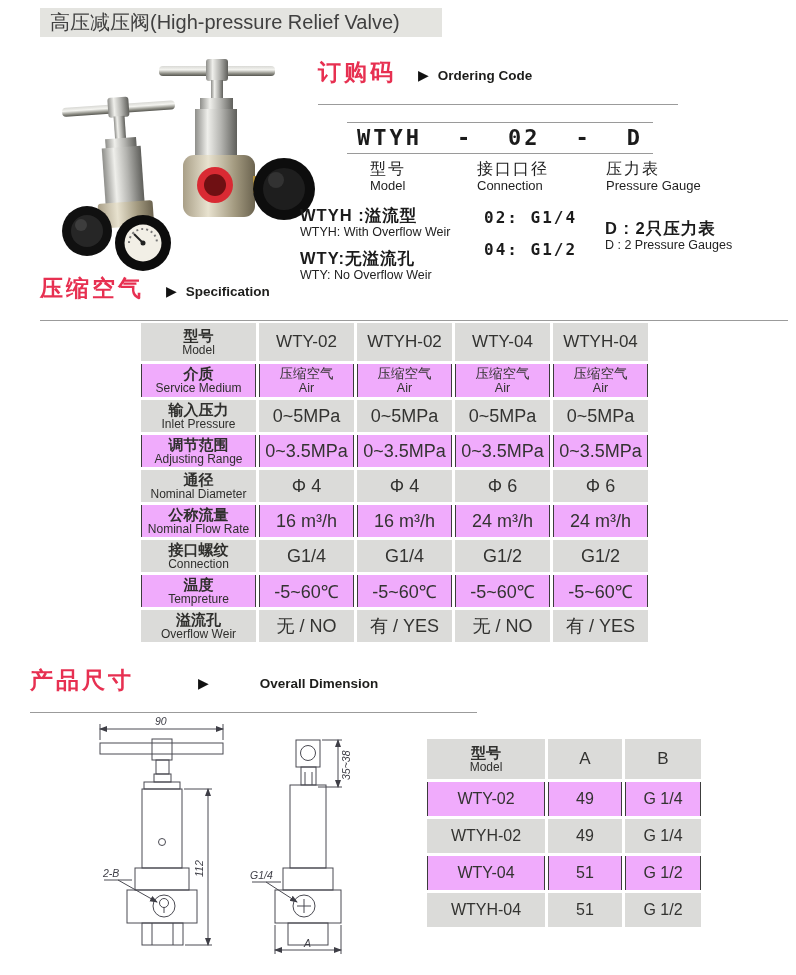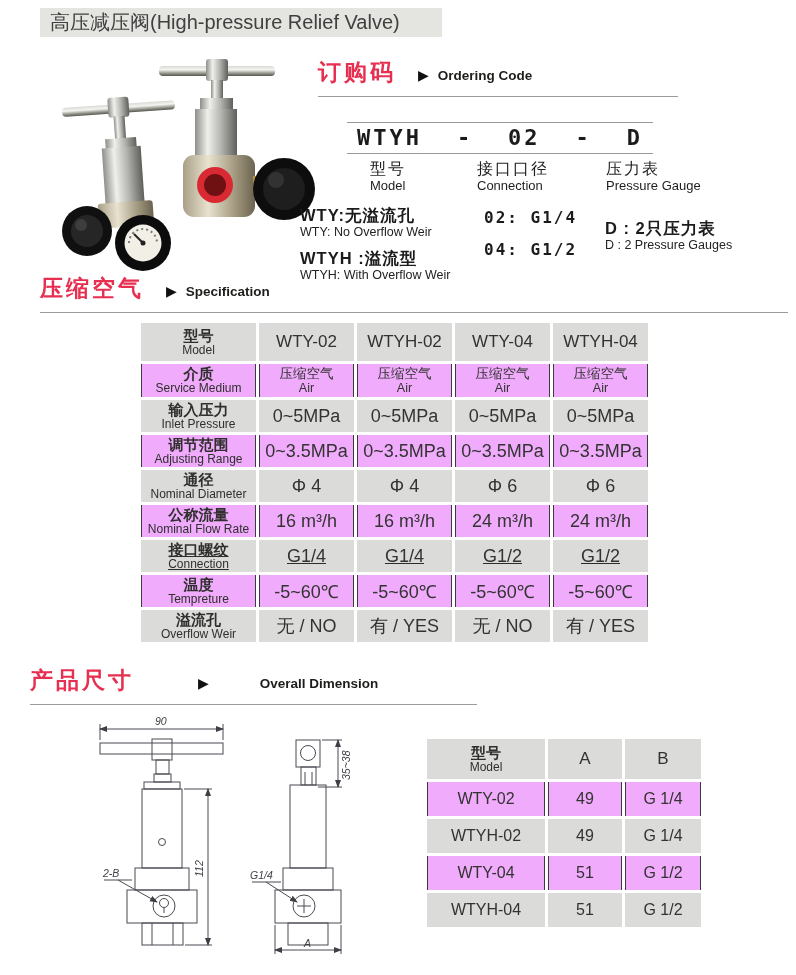--- a/index.html
+++ b/index.html
@@ -9,21 +9,21 @@
   }
   
   .title-bar{
     position:absolute;left:40px;top:8px;width:402px;height:29px;
     background:#e4e4e0;color:#404040;font-size:20px;line-height:29px;
     padding-left:10px;box-sizing:border-box;white-space:nowrap;
   }
   
   .sec-head{
     position:absolute;display:flex;align-items:baseline;
-    border-bottom:1px solid #9b9b9b;padding-bottom:12px;box-sizing:border-box;
+    border-bottom:1px solid #9b9b9b;padding-bottom:20px;box-sizing:border-box;
   }
   .sec-head .cn{color:#e73051;font-size:23px;font-weight:bold;letter-spacing:3px;line-height:24px;}
   .sec-head .tri{color:#111;font-size:14px;margin-left:22px;}
   .sec-head .en{color:#1d1d1b;font-size:13.5px;font-weight:bold;margin-left:9px;}
   
   .code-row{
     position:absolute;left:347px;top:122px;width:306px;
     border-top:1px solid #9a9a9a;border-bottom:1px solid #9a9a9a;
     display:flex;justify-content:space-between;align-items:center;
     font-family:"DejaVu Sans Mono",monospace;
@@ -149,26 +149,26 @@
     <div class="cn">接口口径</div>
     <div class="en">Connection</div>
   </div>
   <div class="code-lbl" style="left:606px;top:160px;">
     <div class="cn">压力表</div>
     <div class="en">Pressure Gauge</div>
   </div>
 
   <div class="opt" style="left:300px;top:206px;">
     <div class="item">
+      <div class="icn">WTYH :溢流型</div>
+      <div class="ien">WTYH: With Overflow Weir</div>
+    </div>
+    <div class="item">
       <div class="icn">WTY:无溢流孔</div>
       <div class="ien">WTY: No Overflow Weir</div>
-    </div>
-    <div class="item">
-      <div class="icn">WTYH :溢流型</div>
-      <div class="ien">WTYH: With Overflow Weir</div>
     </div>
   </div>
   <div class="opt opt-conn" style="left:484px;top:208px;">
     <div class="icn">02:  G1/4</div>
     <div class="icn">04:  G1/2</div>
   </div>
   <div class="opt" style="left:605px;top:206px;">
     <div class="item" style="margin-top:13px;">
       <div class="icn">D : 2只压力表</div>
       <div class="ien">D  : 2  Pressure Gauges</div>
@@ -255,21 +255,21 @@
     <tr style="height:32px;">
       <td class="w lbl">
         <div class="cn">公称流量</div>
         <div class="en">Nominal Flow Rate</div>
       </td>
       <td class="w val">16 m³/h</td>
       <td class="w val">16 m³/h</td>
       <td class="w val">24 m³/h</td>
       <td class="w val">24 m³/h</td>
     </tr>
-    <tr style="height:32px;text-decoration:underline;">
+    <tr style="height:32px;">
       <td class="g lbl">
         <div class="cn">接口螺纹</div>
         <div class="en">Connection</div>
       </td>
       <td class="g val">G1/4</td>
       <td class="g val">G1/4</td>
       <td class="g val">G1/2</td>
       <td class="g val">G1/2</td>
     </tr>
     <tr style="height:32px;padding-left:9px;">

